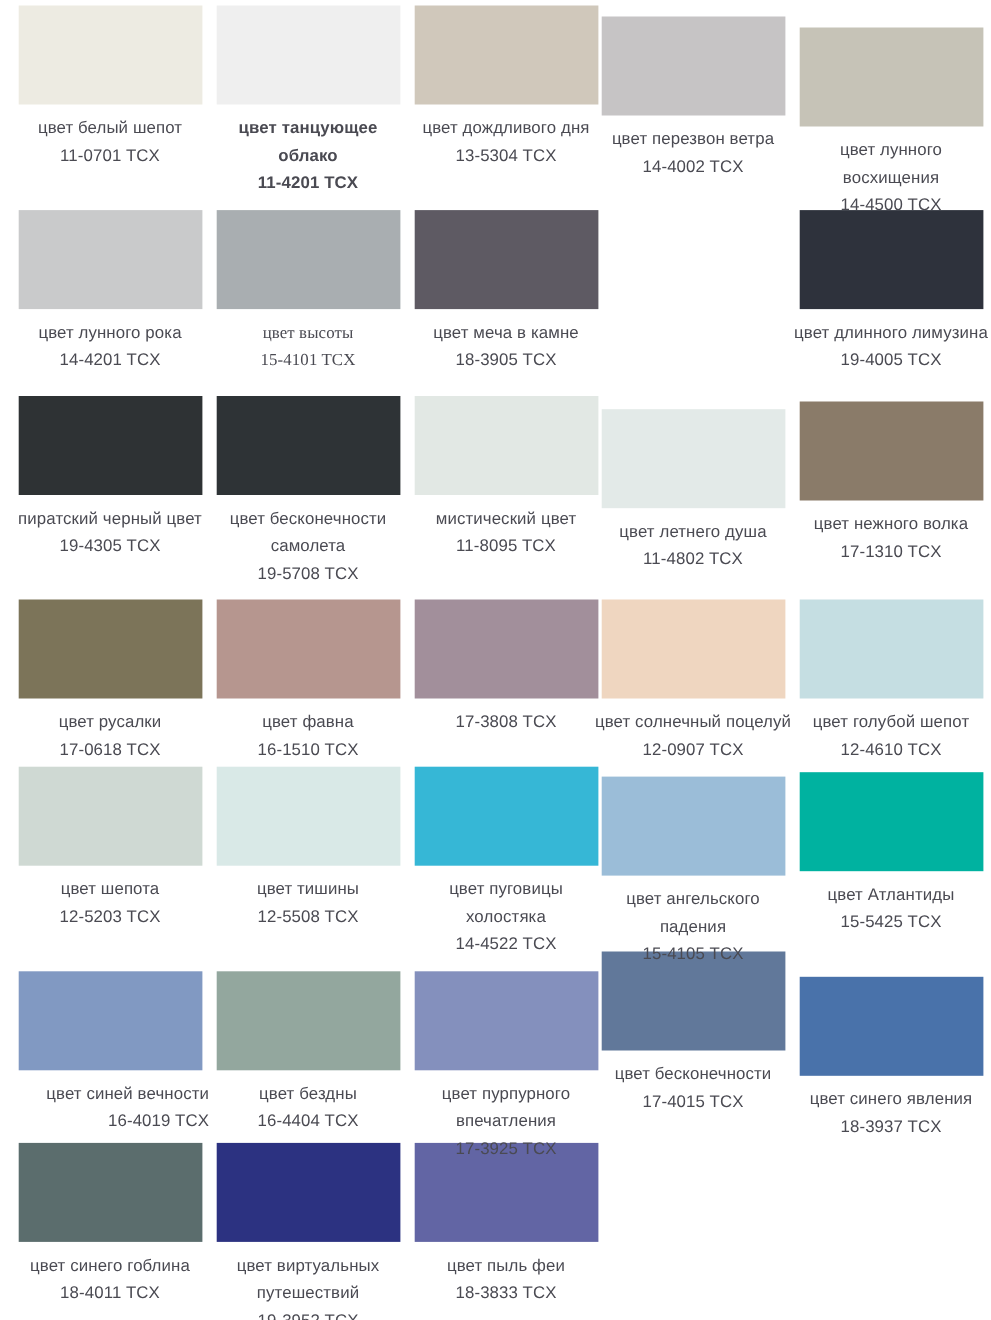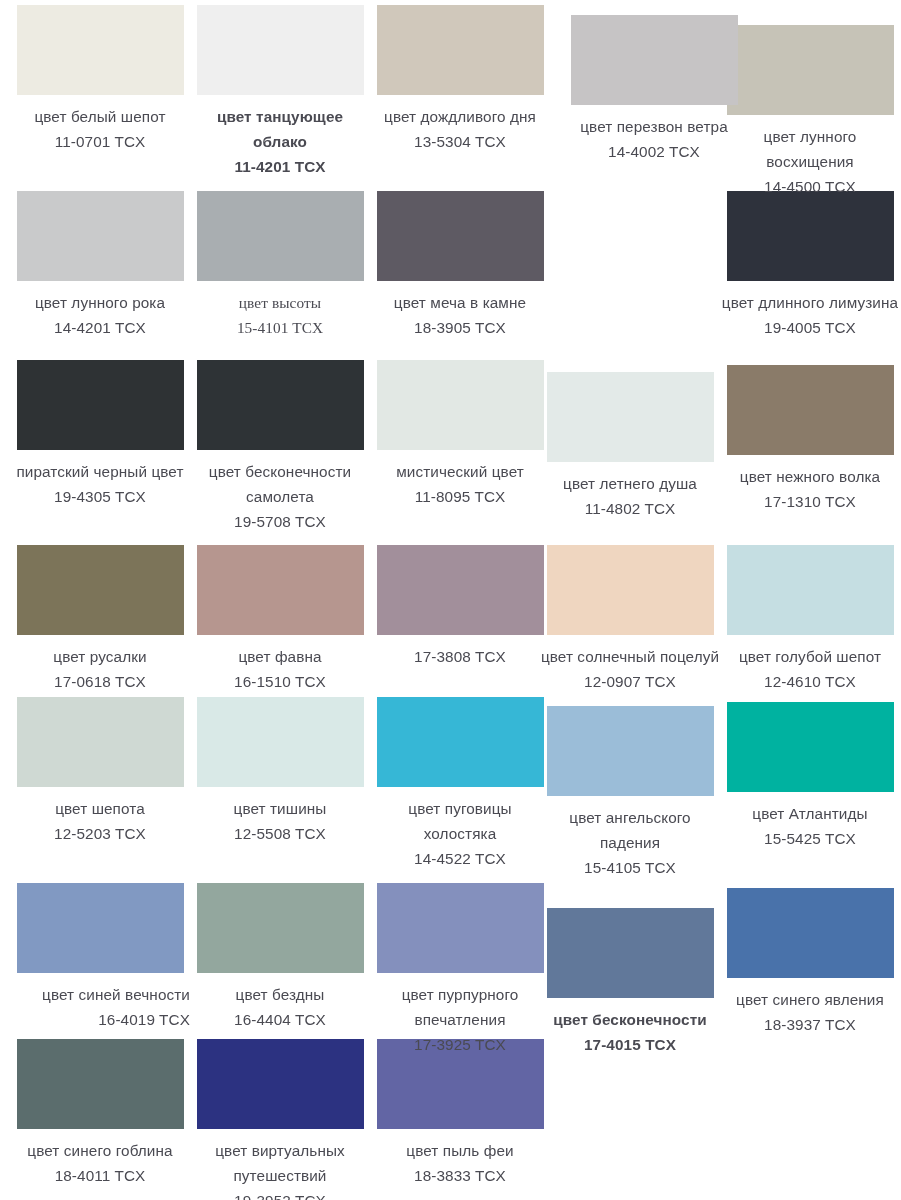--- a/index.html
+++ b/index.html
@@ -56,21 +56,21 @@
         <span class="swatch-code">11-4201 TCX</span>
       </div>
     </div>
     <div class="swatch-cell" style="left: 370px; top: 5px; z-index: 92;">
       <div class="swatch-chip" style="background: rgb(208, 200, 187);"></div>
       <div class="swatch-caption">
         <span class="swatch-name">цвет дождливого дня</span>
         <span class="swatch-code">13-5304 TCX</span>
       </div>
     </div>
-    <div class="swatch-cell" style="left: 564px; top: 15px; z-index: 91; text-align: center;">
+    <div class="swatch-cell" style="left: 540px; top: 15px; z-index: 91; text-align: center;">
       <div class="swatch-chip" style="background: rgb(198, 196, 197);"></div>
       <div class="swatch-caption">
         <span class="swatch-name">цвет перезвон ветра</span>
         <span class="swatch-code">14-4002 TCX</span>
       </div>
     </div>
     <div class="swatch-cell" style="left: 720px; top: 5px; z-index: 90; margin-top: 20px;">
       <div class="swatch-chip" style="background: rgb(198, 195, 183);"></div>
       <div class="swatch-caption">
         <span class="swatch-name">цвет лунного восхищения</span>
@@ -223,21 +223,21 @@
         <span class="swatch-code">16-4404 TCX</span>
       </div>
     </div>
     <div class="swatch-cell" style="left: 370px; top: 883px; z-index: 42;">
       <div class="swatch-chip" style="background: rgb(132, 144, 189);"></div>
       <div class="swatch-caption">
         <span class="swatch-name">цвет пурпурного впечатления</span>
         <span class="swatch-code">17-3925 TCX</span>
       </div>
     </div>
-    <div class="swatch-cell" style="left: 540px; top: 908px; z-index: 41; font-weight: bold;">
+    <div class="swatch-cell" style="left: 540px; top: 865px; z-index: 41;">
       <div class="swatch-chip" style="background: rgb(97, 120, 154);"></div>
       <div class="swatch-caption">
         <span class="swatch-name">цвет бесконечности</span>
         <span class="swatch-code">17-4015 TCX</span>
       </div>
     </div>
     <div class="swatch-cell" style="left: 720px; top: 888px; z-index: 40;">
       <div class="swatch-chip" style="background: rgb(73, 114, 170);"></div>
       <div class="swatch-caption">
         <span class="swatch-name">цвет синего явления</span>

